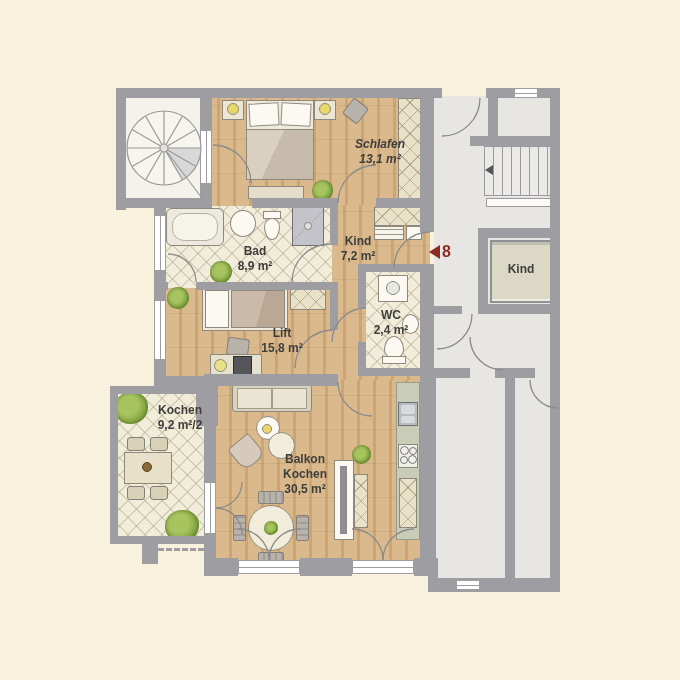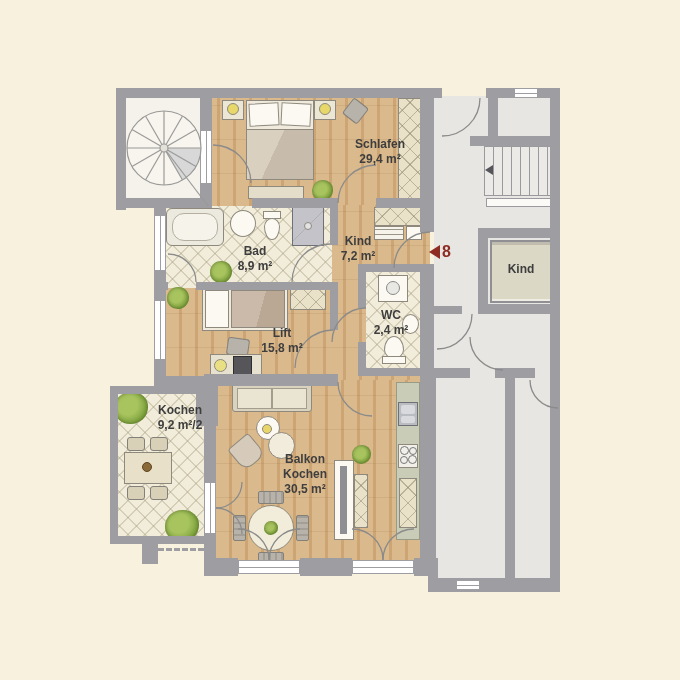--- a/index.html
+++ b/index.html
@@ -268,23 +268,23 @@
     <path d="M 300 529 A 31 31 0 0 0 269 560"></path>
     <path d="M 352 529 A 31 31 0 0 1 383 560"></path>
     <path d="M 414 529 A 31 31 0 0 0 383 560"></path>
     <path d="M 442 136 A 38 38 0 0 0 480 98"></path>
     <path d="M 472 314 A 35 35 0 0 1 437 349"></path>
     <path d="M 470 337 A 33 33 0 0 0 503 370"></path>
     <path d="M 530 380 A 28 28 0 0 0 558 408"></path>
   </g>
 </svg>
 
-<div class="label" style="left:330px;top:137px;width:100px;">
+<div class="label" style="left:330px;top:137px;width:100px;font-style:italic;">
   <div>Schlafen</div>
-  <div>29,4 m²</div>
+  <div>13,1 m²</div>
 </div>
 <div class="label" style="left:215px;top:244px;width:80px;">
   <div>Bad</div>
   <div>8,9 m²</div>
 </div>
 <div class="label" style="left:318px;top:234px;width:80px;">
   <div>Kind</div>
   <div>7,2 m²</div>
 </div>
 <div class="label" style="left:240px;top:326px;width:84px;">

